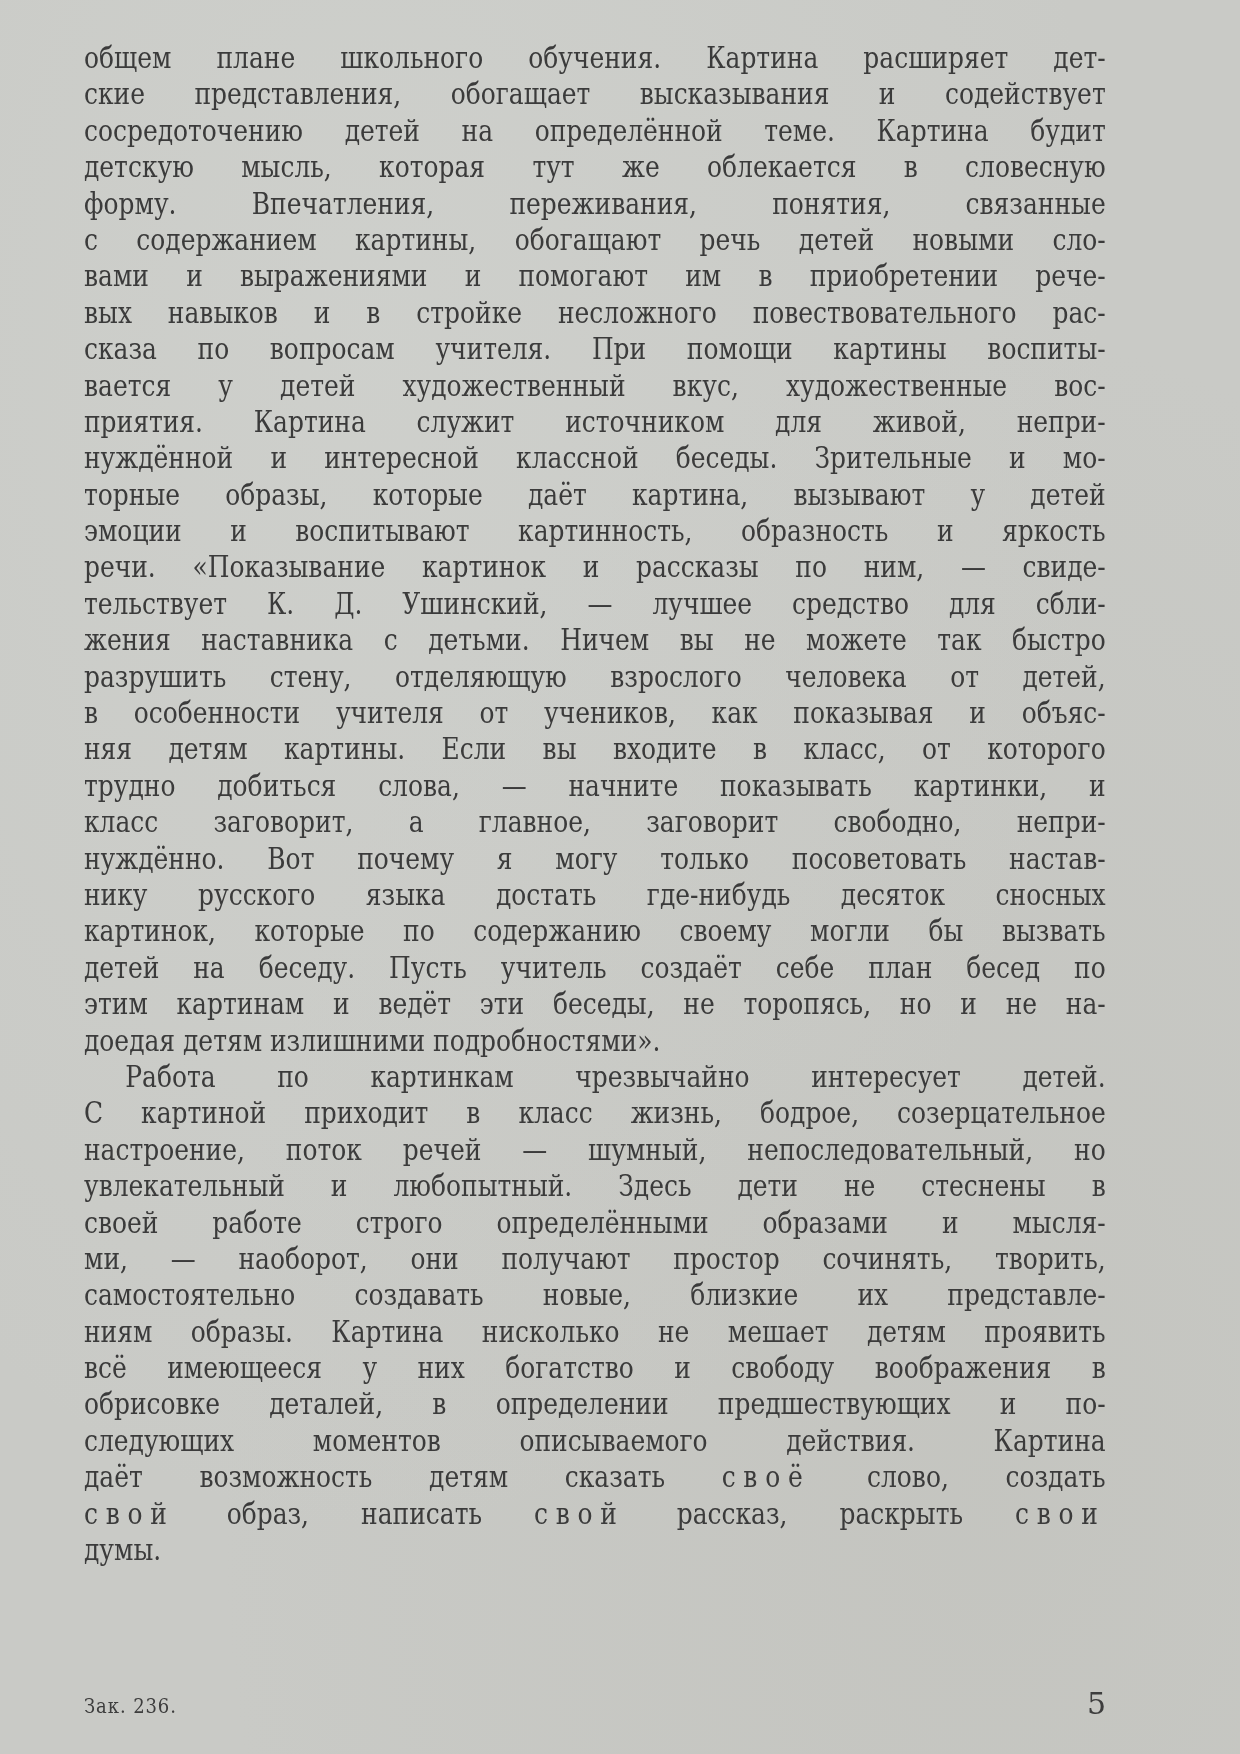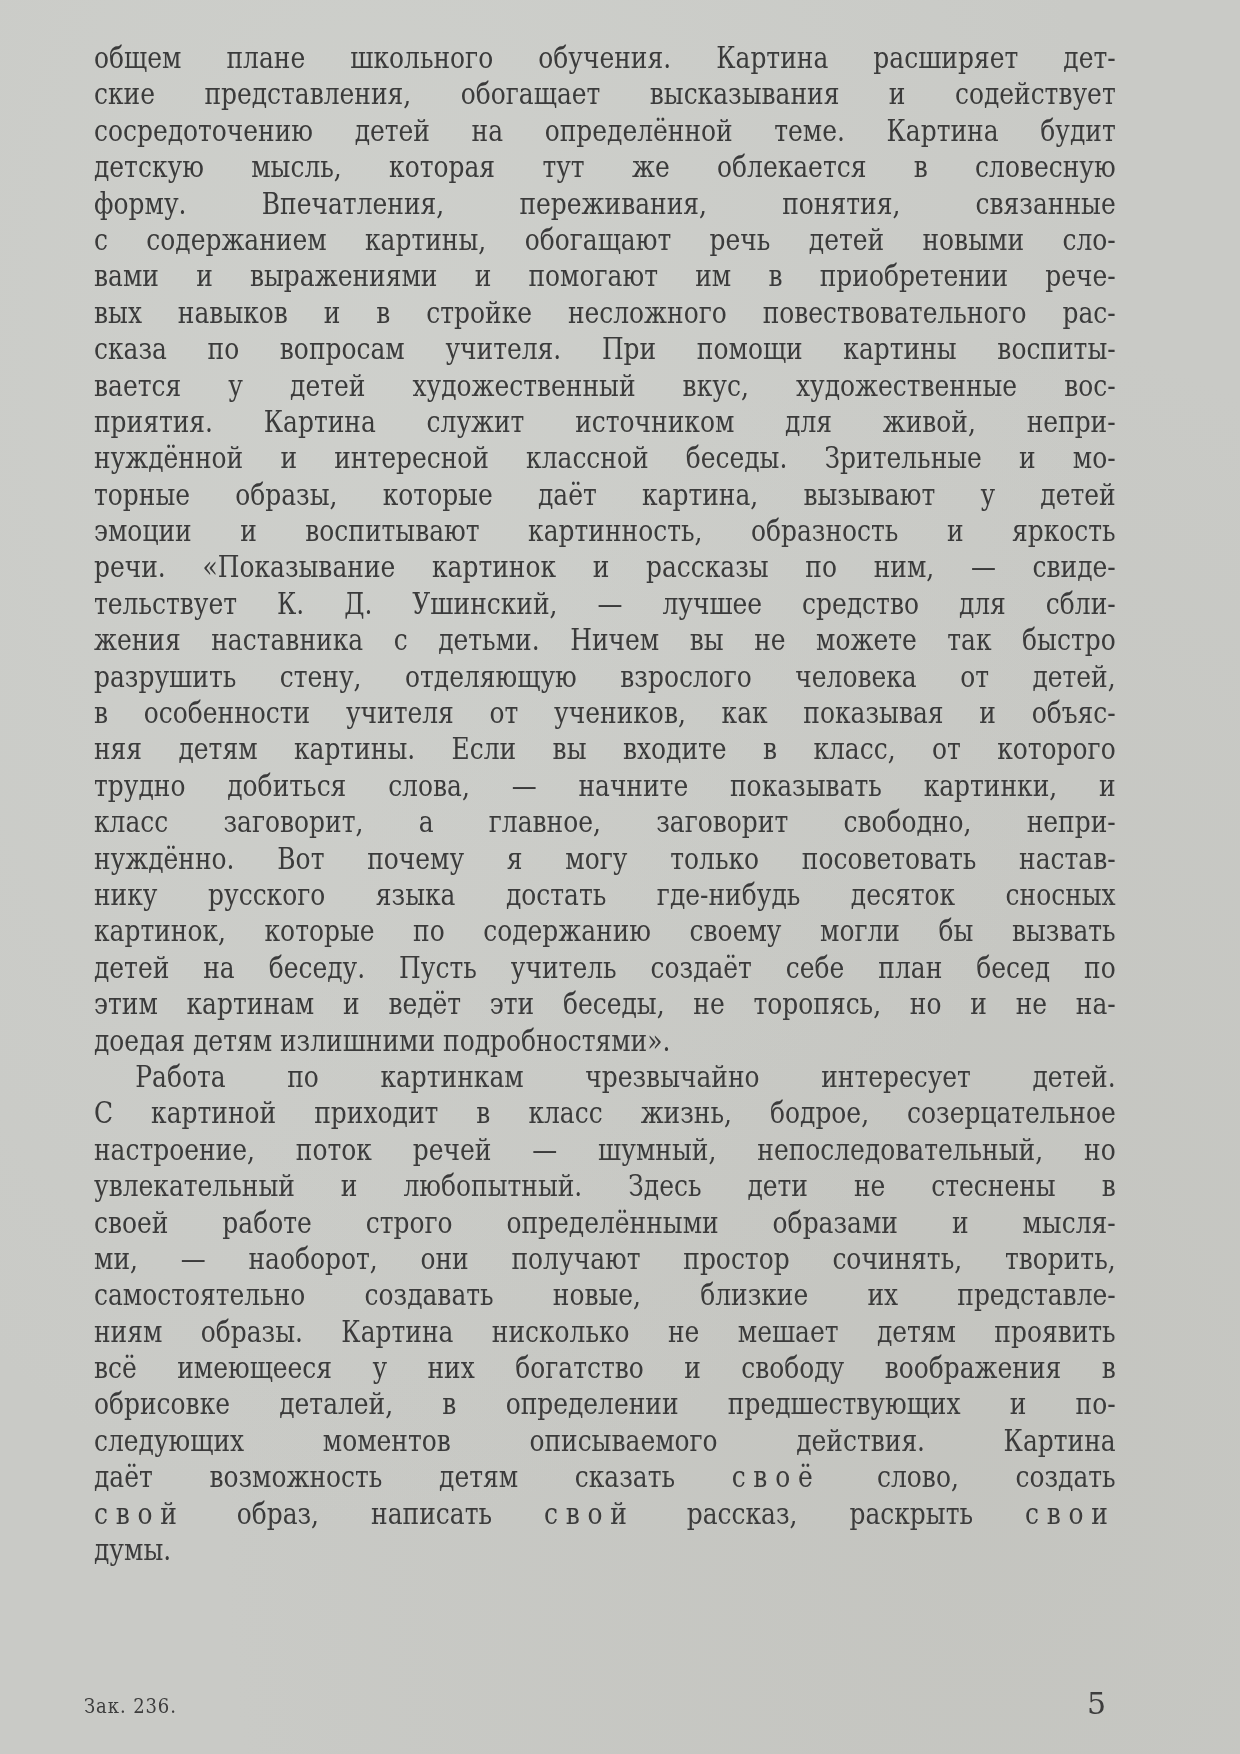--- a/index.html
+++ b/index.html
@@ -13,21 +13,21 @@
     background-image:
       radial-gradient(ellipse at 30% 20%, rgba(210,212,208,0.55) 0%, rgba(201,202,198,0) 60%),
       radial-gradient(ellipse at 80% 85%, rgba(190,190,184,0.45) 0%, rgba(201,202,198,0) 55%);
     position: relative;
     overflow: hidden;
     font-family: "DejaVu Serif", "Liberation Serif", serif;
     color: #3b3b3b;
   }
   .page {
     position: absolute;
-    left: 94px;
+    left: 84px;
     top: 40px;
     width: 1022px;
   }
   .line {
     display: block;
     height: 36.4px;
     line-height: 36.4px;
     font-size: 29px;
     white-space: nowrap;
     text-align: justify;

